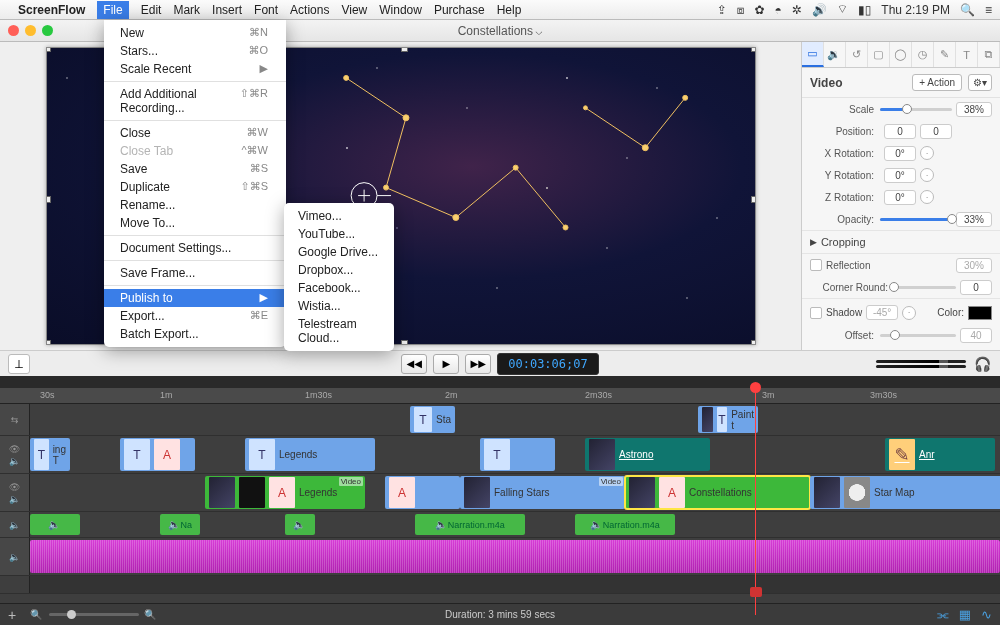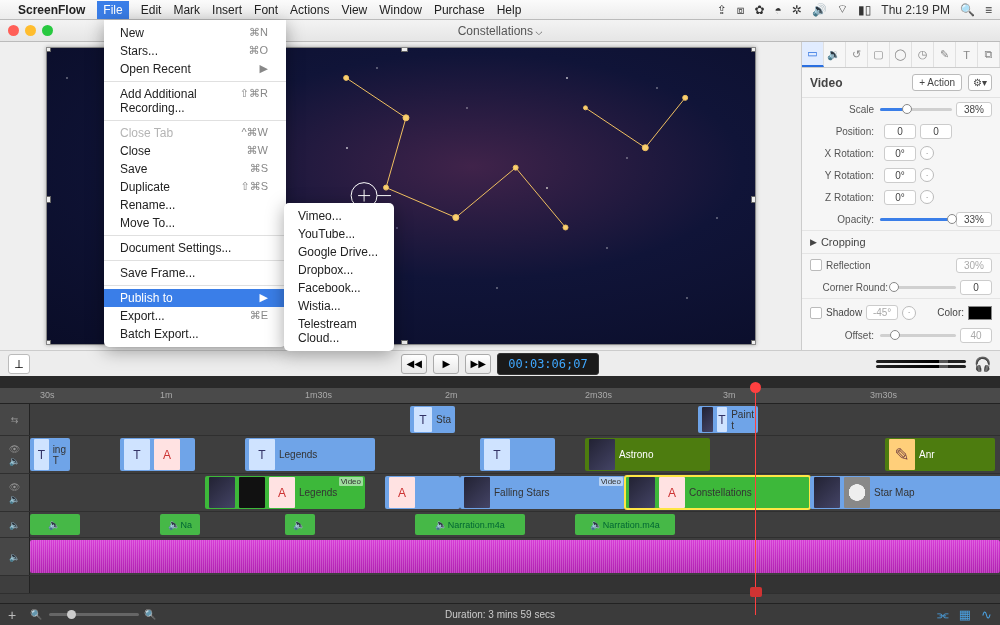--- a/index.html
+++ b/index.html
@@ -102,21 +102,21 @@
 .tracks { position:relative; }
 .track { height: 32px; border-bottom: 1px solid #2f2f2f; position: relative; display:flex; }
 .track.tall { height: 38px; }
 .track-head { width: 30px; background:#474747; border-right:1px solid #222; display:flex; flex-direction:column; align-items:center; justify-content:center; gap:2px; }
 .track-head span { font-size:9px; color:#999; }
 .track-body { flex:1; position:relative; }
 .clip { position:absolute; top:2px; bottom:2px; border-radius:2px; display:flex; align-items:center; padding:0 4px; font-size:10px; color:#333; overflow:hidden; }
 .clip .thumb { width:26px; height:calc(100% - 2px); background:#222; margin-right:4px; border-radius:1px; display:flex;align-items:center;justify-content:center;font-size:12px;color:#9bf; }
 .clip .tag { position:absolute; top:1px; right:2px; font-size:8px; background:rgba(255,255,255,0.5); padding:0 2px; border-radius:1px; }
 .clip.blue { background:#6fa4e8; }
-.clip.orange { background:#4d7c0f; color:#fff; }
+.clip.orange { background:#0f766e; color:#fff;text-decoration:underline; }
 .clip.green { background:#3db83a; }
 .clip.sel { outline: 2px solid #ffe645; outline-offset: -1px; }
 .audio-clip { position:absolute; top:2px; bottom:2px; background:#42b83a; border-radius:2px; display:flex; align-items:center; justify-content:center; }
 .audio-clip.narr { background:#46b847; }
 .audio-wave { position:absolute; top:2px; bottom:2px; left:0; right:0; background:linear-gradient(#d63bd6,#b020b0); border-radius:2px; overflow:hidden; }
 .audio-wave::after { content:""; position:absolute; inset:0; background: repeating-linear-gradient(90deg, rgba(255,255,255,.35) 0 1px, transparent 1px 2px); opacity:.6; }
 .playhead { position:absolute; top:0; bottom:0; width:1px; background:#ff4040; left:755px; z-index:30; }
 .playhead::before { content:""; position:absolute; top:-6px; left:-5px; width:11px; height:11px; background:#ff4040; border-radius:50%; }
 .red-marker { position:absolute; width:12px; height:10px; background:#d03333; bottom: 18px; left:750px; border-radius:2px; z-index:31; }
 
@@ -329,21 +329,21 @@
   <span class="hp-icon">🎧</span>
 </div>
 
 <div class="timeline">
   <div class="ruler" id="ruler">
       <span style="left: 40px;">30s</span>
       <span style="left: 160px;">1m</span>
       <span style="left: 305px;">1m30s</span>
       <span style="left: 445px;">2m</span>
       <span style="left: 585px;">2m30s</span>
-      <span style="left: 723px;">3m</span>
+      <span style="left: 762px;">3m</span>
       <span style="left: 870px;">3m30s</span>
     </div>
   <div class="playhead"></div>
   <div class="tracks">
 
     <div class="track">
       <div class="track-head">
           <span>⇆</span>
         </div>
       <div class="track-body" id="t1">
@@ -491,36 +491,36 @@
 <div class="dropdown" id="file-dd">
     <div class="mi">
       <span>New</span>
       <span class="sc">⌘N</span>
     </div>
     <div class="mi">
       <span>Stars...</span>
       <span class="sc">⌘O</span>
     </div>
     <div class="mi">
-      <span>Open Recent</span>
+      <span>Scale Recent</span>
       <span class="sc">▶</span>
     </div>
     <hr>
     <div class="mi">
       <span>Add Additional Recording...</span>
       <span class="sc">⇧⌘R</span>
     </div>
     <hr>
+    <div class="mi">
+      <span>Close</span>
+      <span class="sc">⌘W</span>
+    </div>
     <div class="mi disabled">
       <span>Close Tab</span>
       <span class="sc">^⌘W</span>
-    </div>
-    <div class="mi">
-      <span>Close</span>
-      <span class="sc">⌘W</span>
     </div>
     <div class="mi">
       <span>Save</span>
       <span class="sc">⌘S</span>
     </div>
     <div class="mi">
       <span>Duplicate</span>
       <span class="sc">⇧⌘S</span>
     </div>
     <div class="mi">

